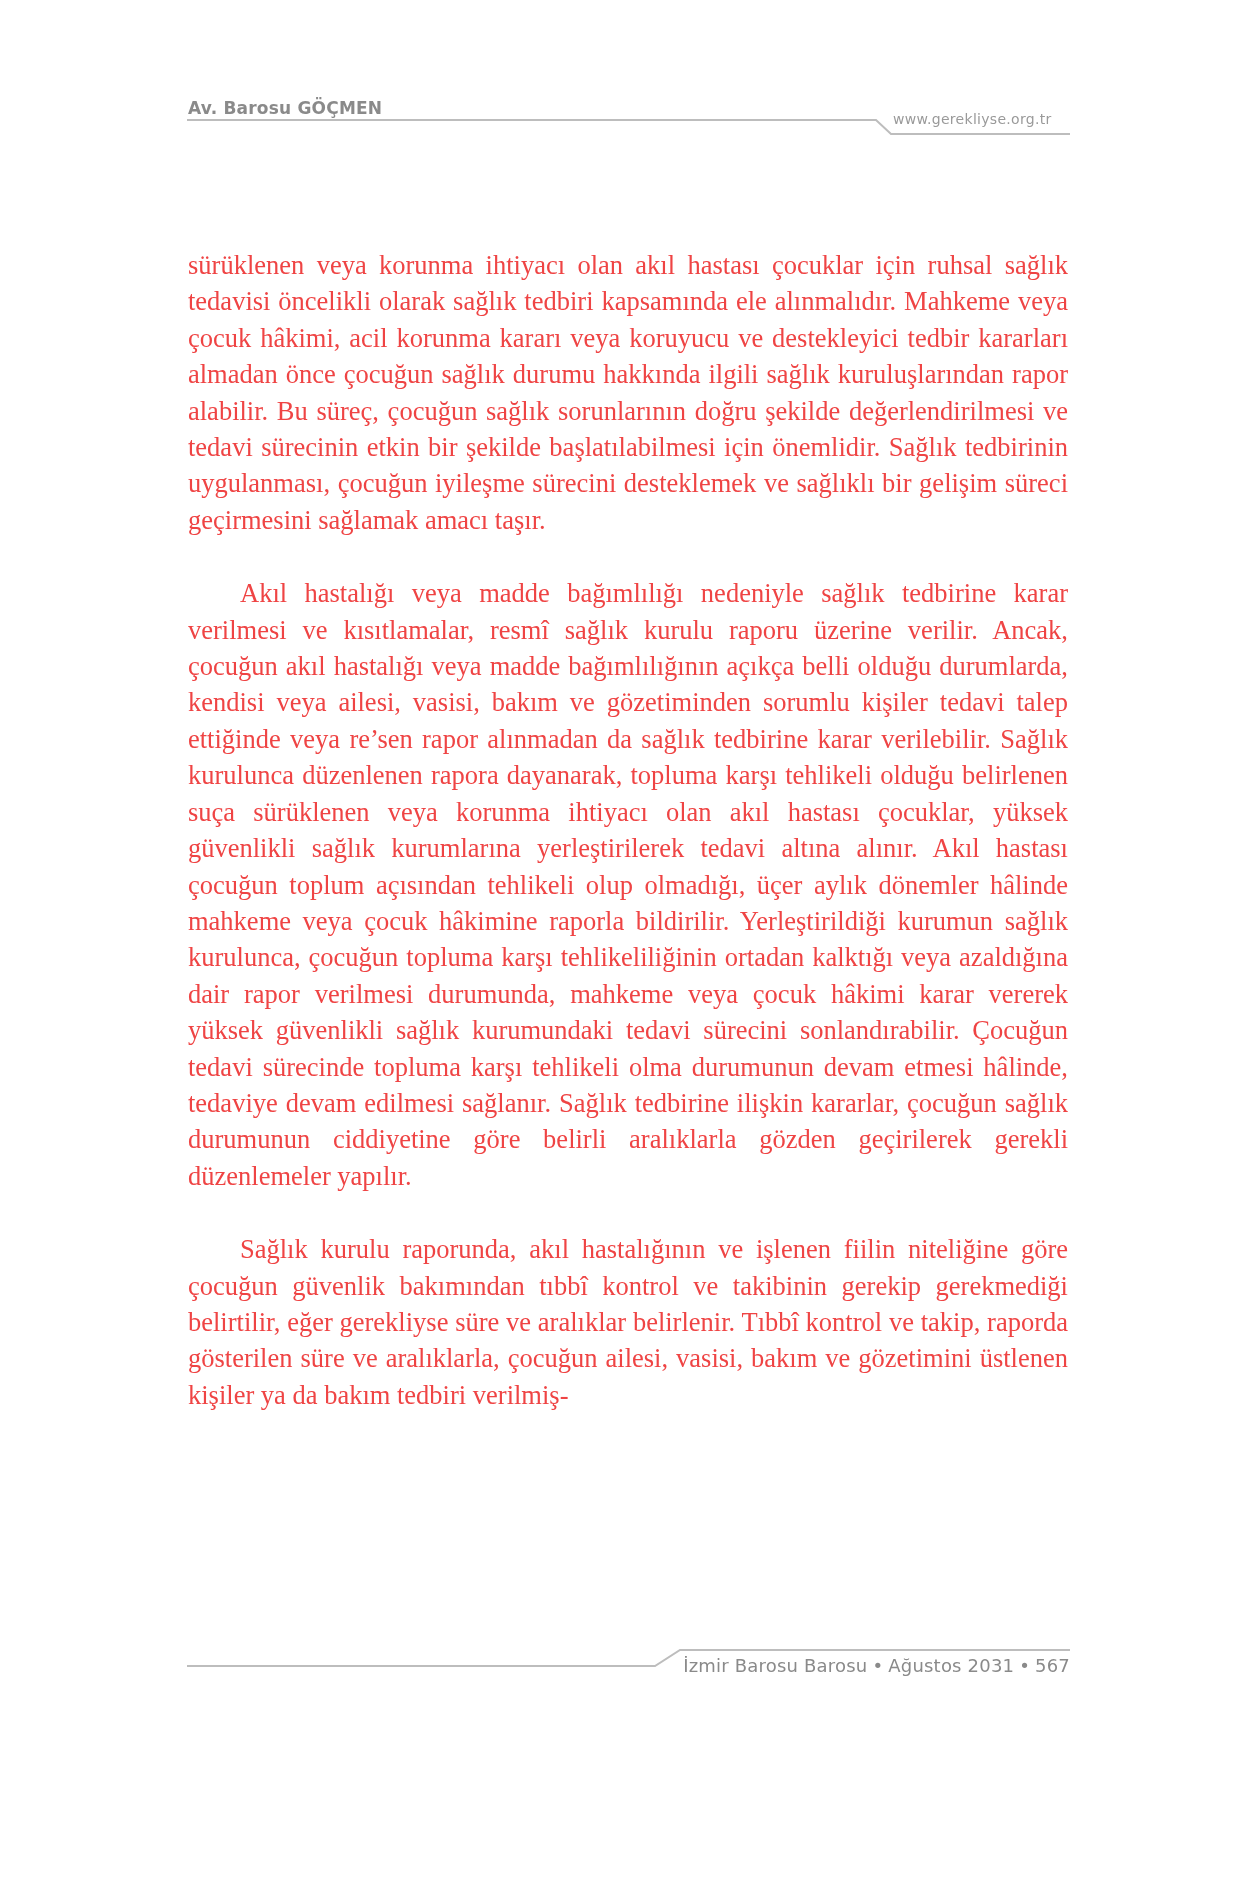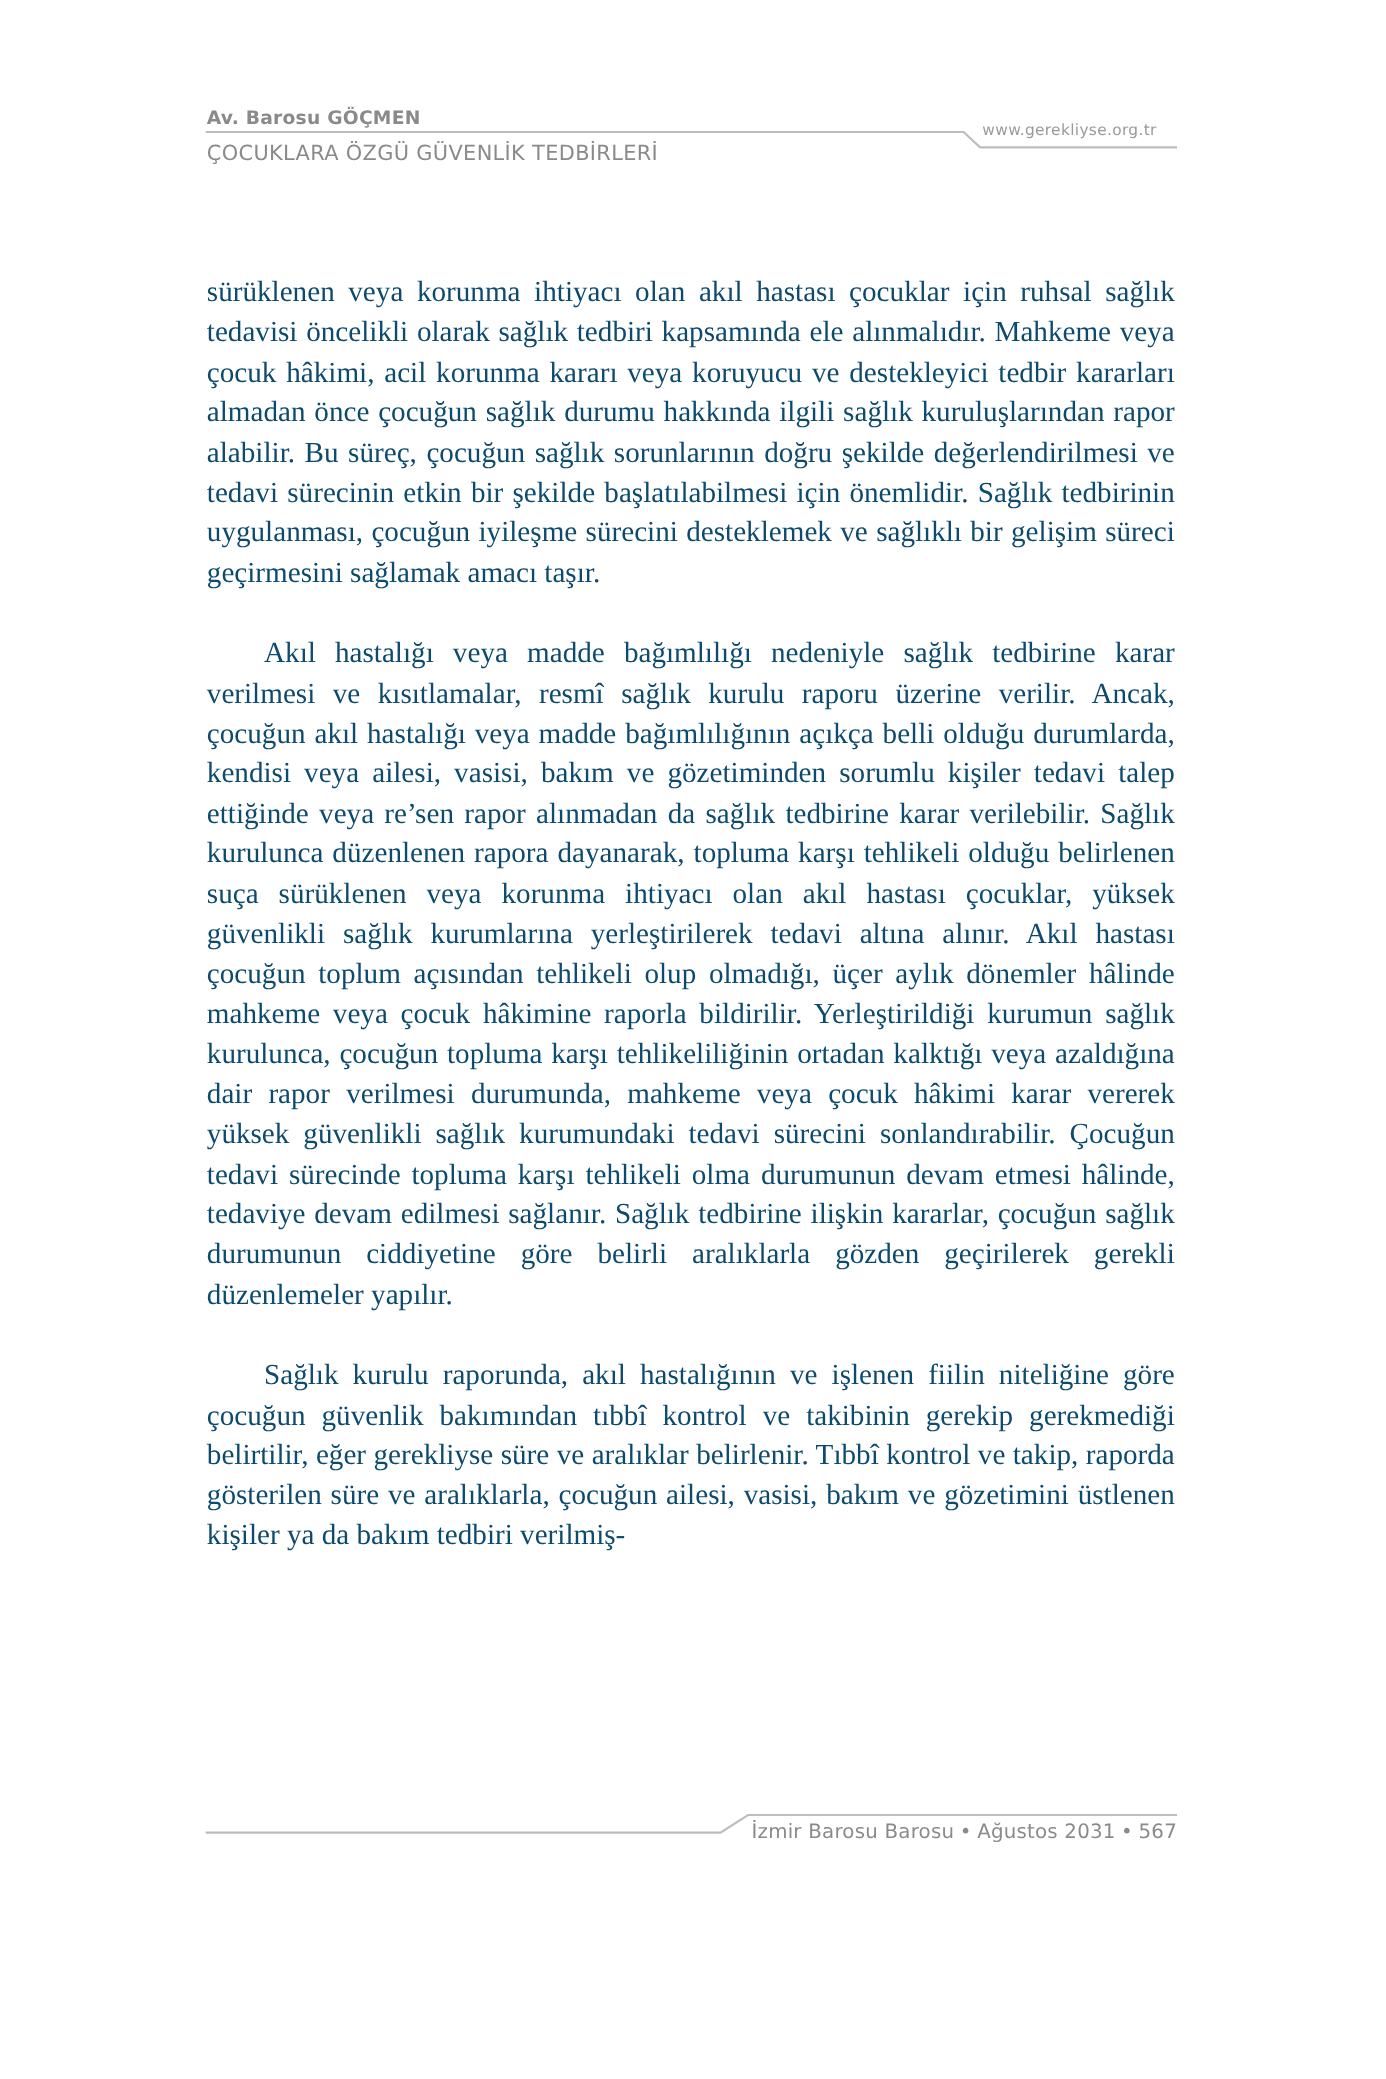--- a/index.html
+++ b/index.html
@@ -46,21 +46,21 @@
       left: 0; top: 0;
     }
     .body-text {
       position: absolute;
       left: 188px;
       top: 247px;
       width: 880px;
       font-family: "Liberation Serif", "DejaVu Serif", serif;
       font-size: 26.5px;
       line-height: 36.4px;
-      color: #0c4a6e;
+      color: #ef4444;
     }
     .body-text p {
       margin: 0 0 37px 0;
       text-align: justify;
       hyphens: manual;
     }
     .body-text p.indent {
       text-indent: 52px;
     }
     .body-text p.last { margin-bottom: 0; }
@@ -78,21 +78,20 @@
   </style>
 </head>
 <body>
 
 <div class="page-header">
   <svg class="rule-svg" width="1260" height="190">
     <polyline points="187,120 876,120 891,134 1070,134" fill="none" stroke="#bdbdbd" stroke-width="2"></polyline>
   </svg>
   <div class="author">Av. Barosu GÖÇMEN</div>
   <div class="article-title">
-    <div>ÇOCUKLARA ÖZGÜ GÜVENLİK TEDBİRLERİ</div>
   </div>
   <div class="website">www.gerekliyse.org.tr</div>
 </div>
 
 <div class="body-text">
   <p>sürüklenen veya korunma ihtiyacı olan akıl hastası çocuklar için ruhsal sağlık tedavisi öncelikli olarak sağlık tedbiri kapsamında ele alınmalıdır. Mahkeme veya çocuk hâkimi, acil korunma kararı veya koruyucu ve destekleyici tedbir kararları almadan önce çocuğun sağlık durumu hakkında ilgili sağlık kuruluşlarından rapor alabilir. Bu süreç, çocuğun sağlık sorunlarının doğru şekilde değerlendirilmesi ve tedavi sürecinin etkin bir şekilde başlatılabilmesi için önemlidir. Sağlık tedbirinin uygulanması, çocuğun iyileşme sürecini desteklemek ve sağlıklı bir gelişim süreci geçirmesini sağlamak amacı taşır.</p>
   <p class="indent">Akıl hastalığı veya madde bağımlılığı nedeniyle sağlık tedbirine karar verilmesi ve kısıtlamalar, resmî sağlık kurulu raporu üzerine verilir. Ancak, çocuğun akıl hastalığı veya madde bağımlılığının açıkça belli olduğu durumlarda, kendisi veya ailesi, vasisi, bakım ve gözetiminden sorumlu kişiler tedavi talep ettiğinde veya re’sen rapor alınmadan da sağlık tedbirine karar verilebilir. Sağlık kurulunca düzenlenen rapora dayanarak, topluma karşı tehlikeli olduğu belirlenen suça sürüklenen veya korunma ihtiyacı olan akıl hastası çocuklar, yüksek güvenlikli sağlık kurumlarına yerleştirilerek tedavi altına alınır. Akıl hastası çocuğun toplum açısından tehlikeli olup olmadığı, üçer aylık dönemler hâlinde mahkeme veya çocuk hâkimine raporla bildirilir. Yerleştirildiği kurumun sağlık kurulunca, çocuğun topluma karşı tehlikeliliğinin ortadan kalktığı veya azaldığına dair rapor verilmesi durumunda, mahkeme veya çocuk hâkimi karar vererek yüksek güvenlikli sağlık kurumundaki tedavi sürecini sonlandırabilir. Çocuğun tedavi sürecinde topluma karşı tehlikeli olma durumunun devam etmesi hâlinde, tedaviye devam edilmesi sağlanır. Sağlık tedbirine ilişkin kararlar, çocuğun sağlık durumunun ciddiyetine göre belirli aralıklarla gözden geçirilerek gerekli düzenlemeler yapılır.</p>
   <p class="indent last">Sağlık kurulu raporunda, akıl hastalığının ve işlenen fiilin niteliğine göre çocuğun güvenlik bakımından tıbbî kontrol ve takibinin gerekip gerekmediği belirtilir, eğer gerekliyse süre ve aralıklar belirlenir. Tıbbî kontrol ve takip, raporda gösterilen süre ve aralıklarla, çocuğun ailesi, vasisi, bakım ve gözetimini üstlenen kişiler ya da bakım tedbiri verilmiş-</p>
 </div>
 

